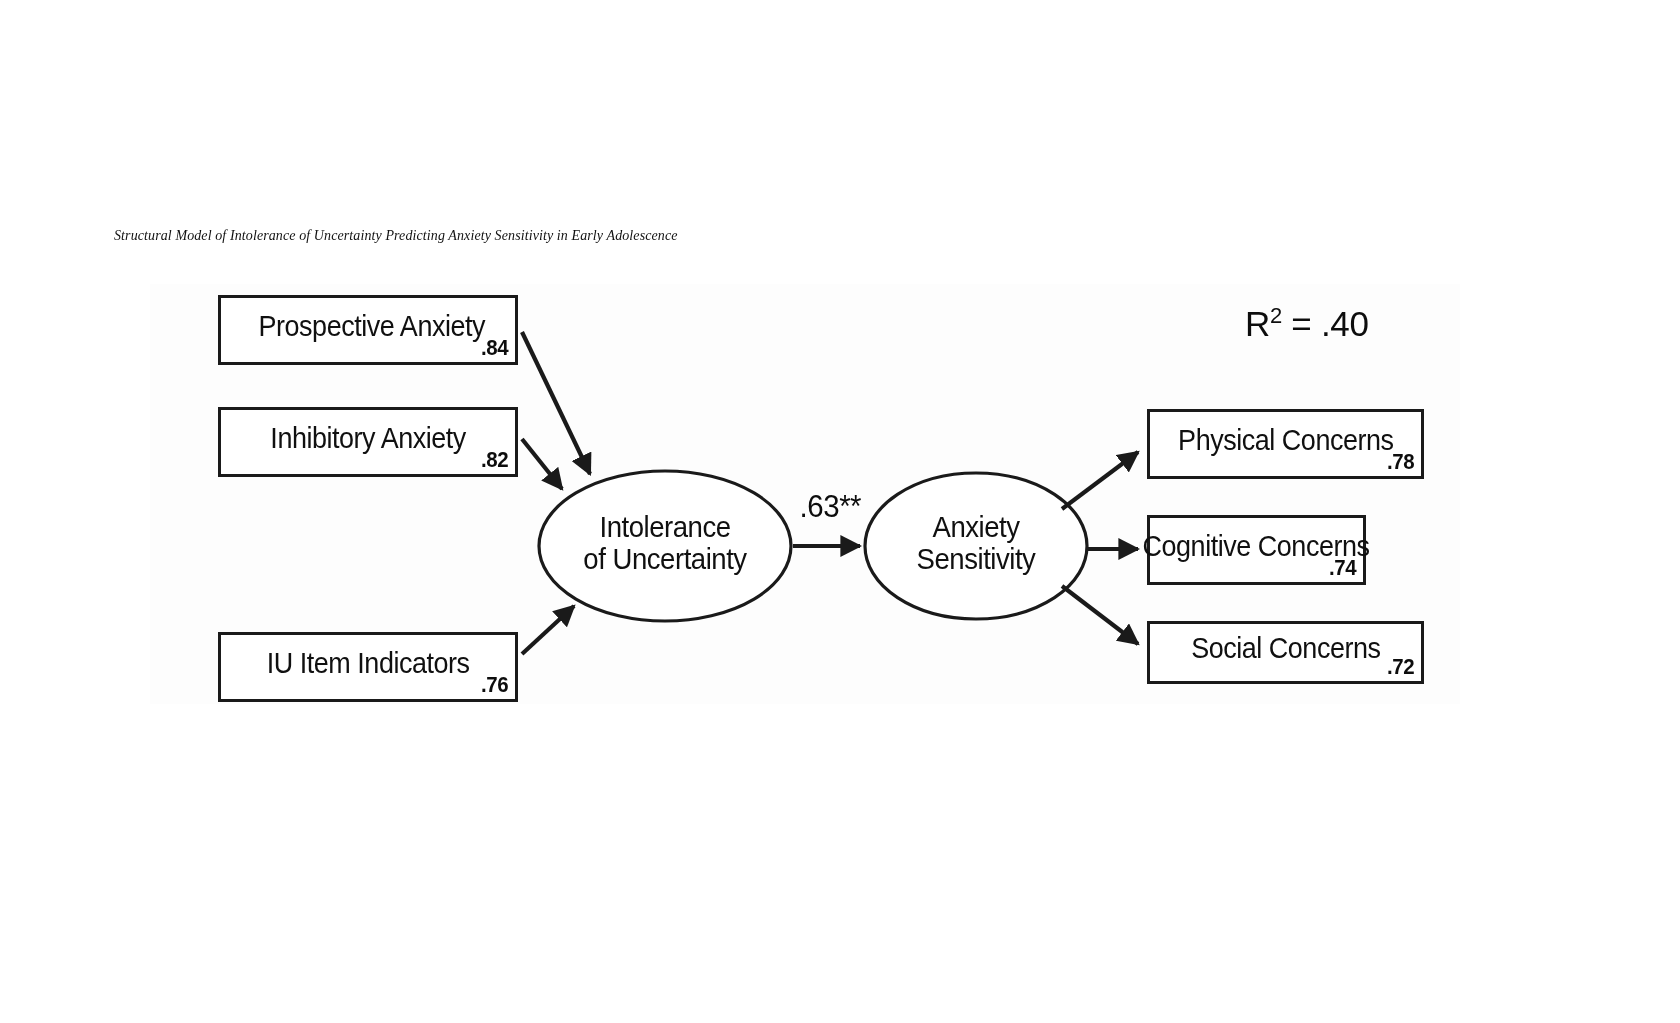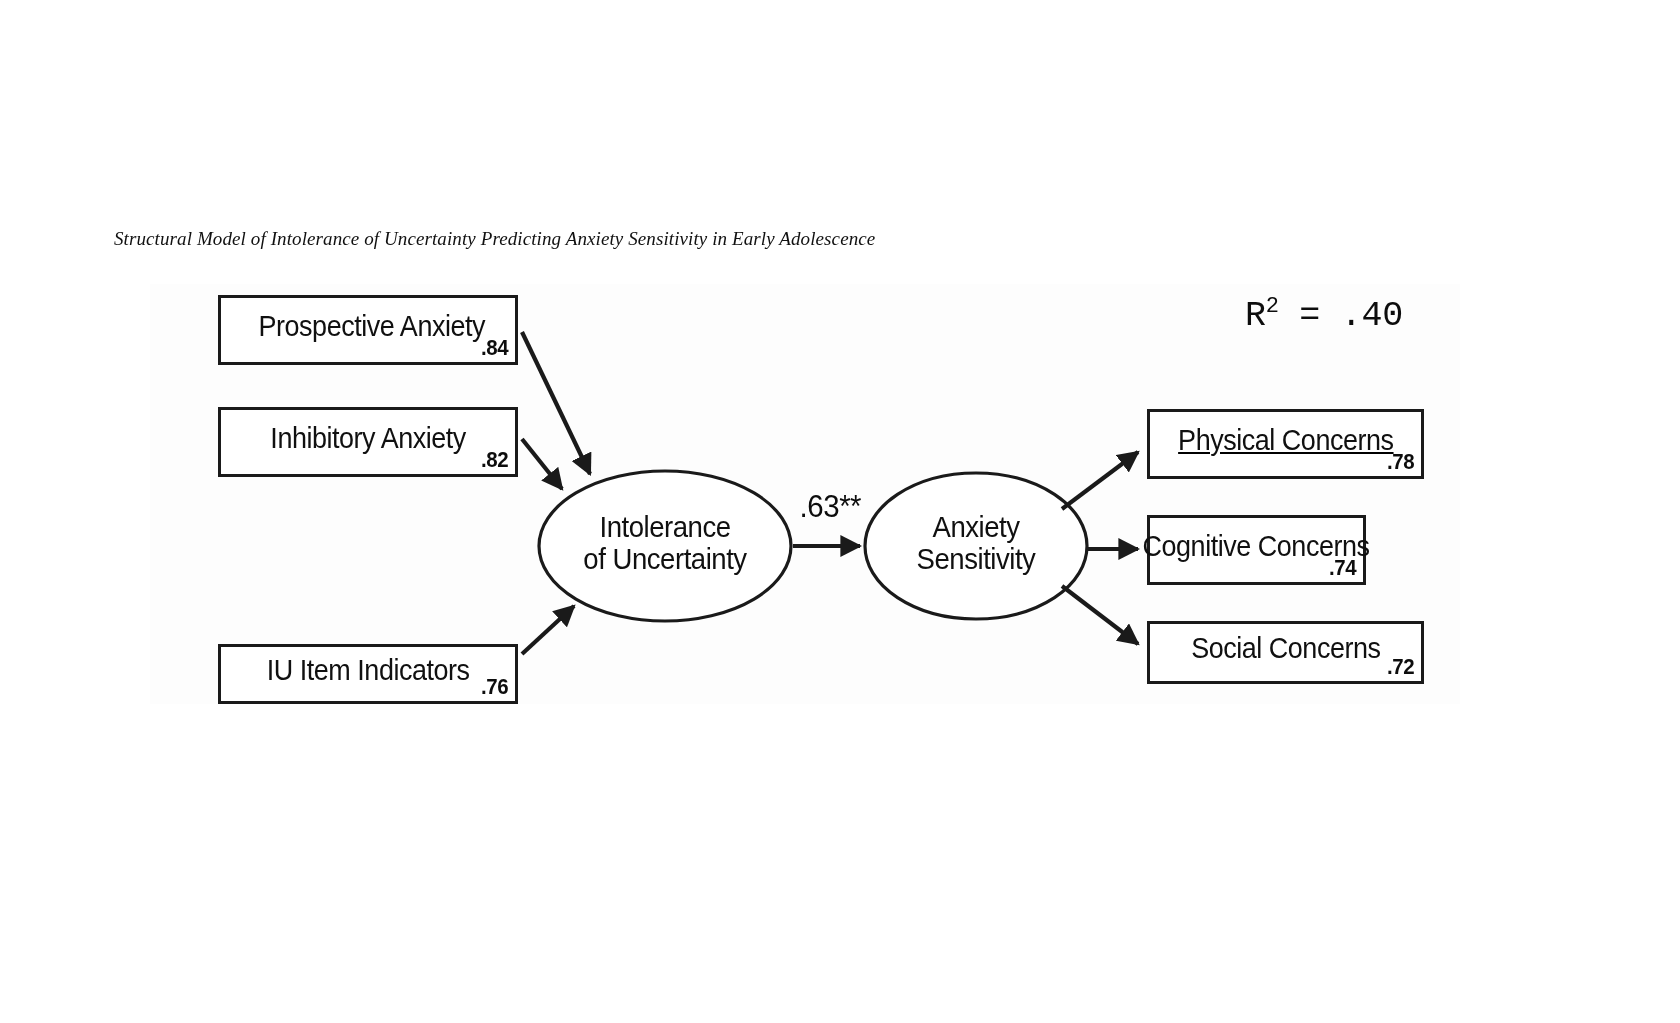--- a/index.html
+++ b/index.html
@@ -23,21 +23,21 @@
     background: #ffffff;
   }
 
   
   #figure-title {
     position: absolute;
     left: 114px;
     top: 228px;
     font-family: "Liberation Serif", "DejaVu Serif", serif;
     font-style: italic;
-    font-size: 19px;
+    font-size: 14px;
     font-weight: 400;
     color: #111111;
     white-space: nowrap;
     letter-spacing: 0.1px;
   }
 
   
   #diagram-canvas {
     position: absolute;
     left: 150px;
@@ -83,24 +83,24 @@
     font-size: 22px;
     font-weight: 700;
     color: #0d0d0d;
     letter-spacing: -0.5px;
     transform: scaleX(0.93);
   }
 
   
   #box-prospective-anxiety { left: 68px;  top: 11px;  width: 300px; height: 70px; padding-left: 8px; }
   #box-inhibitory-anxiety  { left: 68px;  top: 123px; width: 300px; height: 70px; }
-  #box-iu-item-indicators  { left: 68px;  top: 360px; width: 300px; height: 60px; }
-
-  
-  #box-physical-concerns   { left: 997px; top: 125px; width: 277px; height: 70px; text-decoration: underline; }
+  #box-iu-item-indicators  { left: 68px;  top: 348px; width: 300px; height: 70px; }
+
+  
+  #box-physical-concerns   { left: 997px; top: 125px; width: 277px; height: 70px; }
   #box-cognitive-concerns  { left: 997px; top: 231px; width: 219px; height: 70px; }
   #box-social-concerns     { left: 997px; top: 337px; width: 277px; height: 63px; }
 
   
   .latent-label {
     position: absolute;
     text-align: center;
     font-family: "Liberation Sans", sans-serif;
     font-size: 29px;
     font-weight: 400;
@@ -132,22 +132,22 @@
     color: #0d0d0d;
     letter-spacing: -0.5px;
     transform: scaleX(0.95);
     white-space: nowrap;
   }
 
   
   #r-squared {
     position: absolute;
     left: 1095px;
-    top: 12px;
-    font-family: Liberation Mono, monospace;
+    top: 20px;
+    font-family: Liberation Sans, sans-serif;
     font-size: 35px;
     font-weight: 400;
     color: #0d0d0d;
     letter-spacing: -0.3px;
     white-space: nowrap;
   }
   #r-squared .sup {
     font-size: 22px;
     vertical-align: super;
     line-height: 0;

